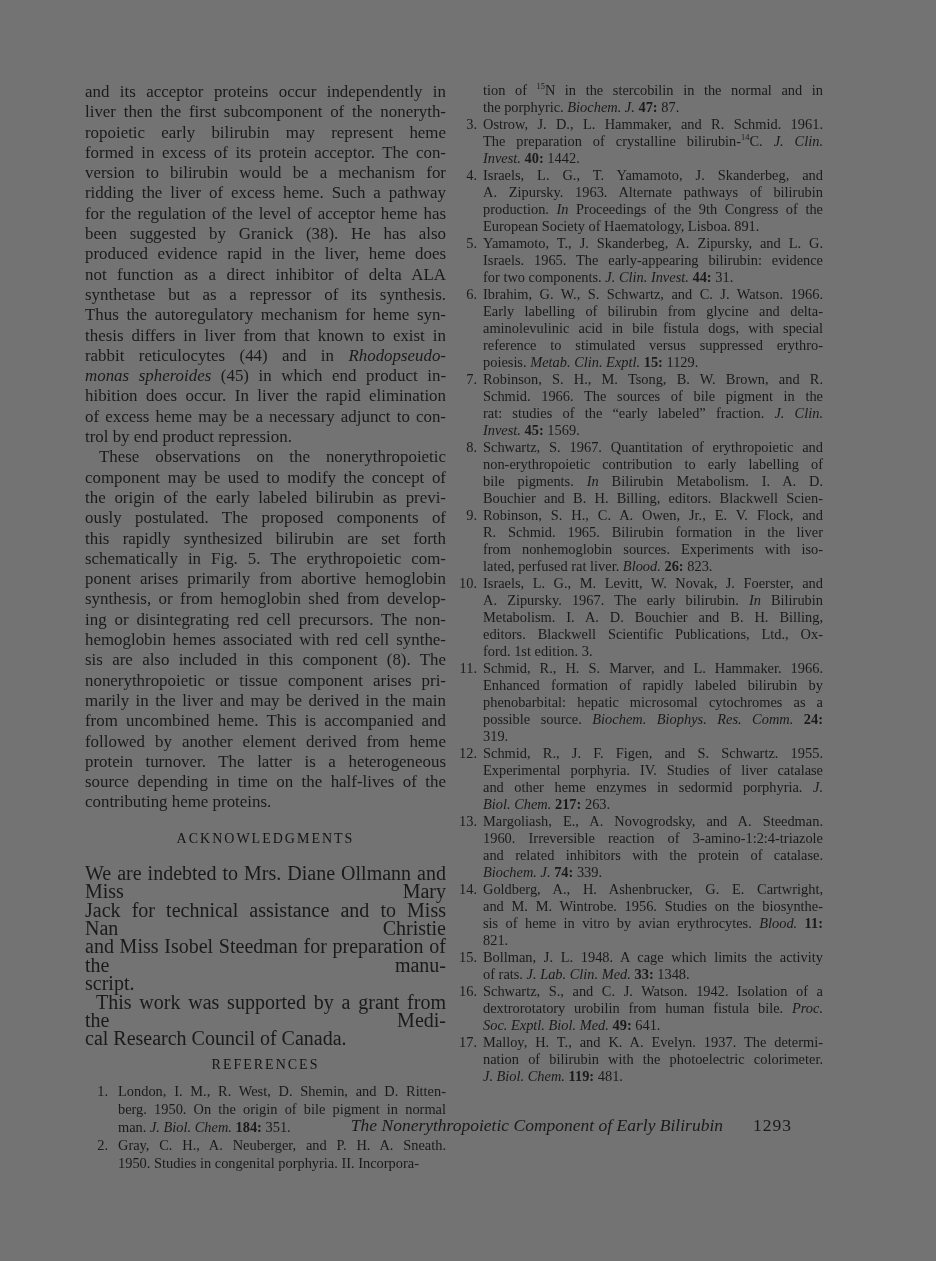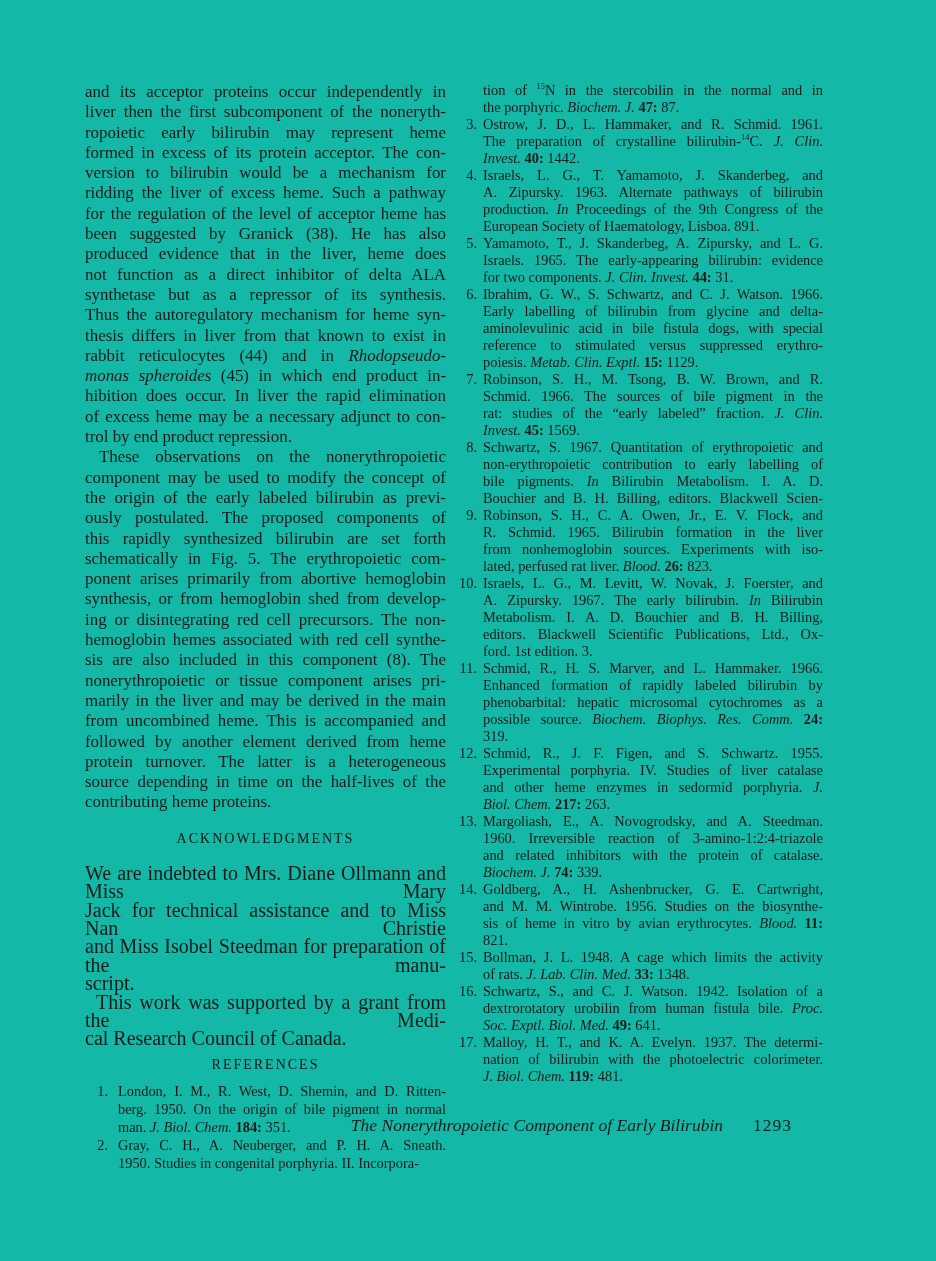--- a/index.html
+++ b/index.html
@@ -1,20 +1,20 @@
 <!DOCTYPE html>
 <html><head>
 <meta charset="utf-8">
 <style>
   html, body { margin: 0; padding: 0; background: #ffffff; }
   .page {
     position: relative;
     width: 936px;
     height: 1261px;
-    background: #14b8a6;
+    background: #737373;
     font-family: "Liberation Serif", serif;
     color: #1a1a1a;
     overflow: hidden;
   }
   .col { position: absolute; top: 82px; }
   .col.left  { left: 85px;  width: 361px; }
   .col.right { left: 468px; width: 355px; font-size: 14.4px; line-height: 17px; }
 
   .para.body { font-size: 16.9px; line-height: 20.3px; }
 
@@ -71,21 +71,21 @@
   <div class="col left">
     <div class="para body">
         <div class="line">and its acceptor proteins occur independently in</div>
         <div class="line">liver then the first subcomponent of the noneryth-</div>
         <div class="line">ropoietic early bilirubin may represent heme</div>
         <div class="line">formed in excess of its protein acceptor. The con-</div>
         <div class="line">version to bilirubin would be a mechanism for</div>
         <div class="line">ridding the liver of excess heme. Such a pathway</div>
         <div class="line">for the regulation of the level of acceptor heme has</div>
         <div class="line">been suggested by Granick (38). He has also</div>
-        <div class="line">produced evidence that in the liver, heme does</div>
+        <div class="line">produced evidence rapid in the liver, heme does</div>
         <div class="line">not function as a direct inhibitor of delta ALA</div>
         <div class="line">synthetase but as a repressor of its synthesis.</div>
         <div class="line">Thus the autoregulatory mechanism for heme syn-</div>
         <div class="line">thesis differs in liver from that known to exist in</div>
         <div class="line">rabbit reticulocytes (44) and in <i>Rhodopseudo-</i></div>
         <div class="line"><i>monas spheroides</i> (45) in which end product in-</div>
         <div class="line">hibition does occur. In liver the rapid elimination</div>
         <div class="line">of excess heme may be a necessary adjunct to con-</div>
         <div class="line last">trol by end product repression.</div>
       </div>

